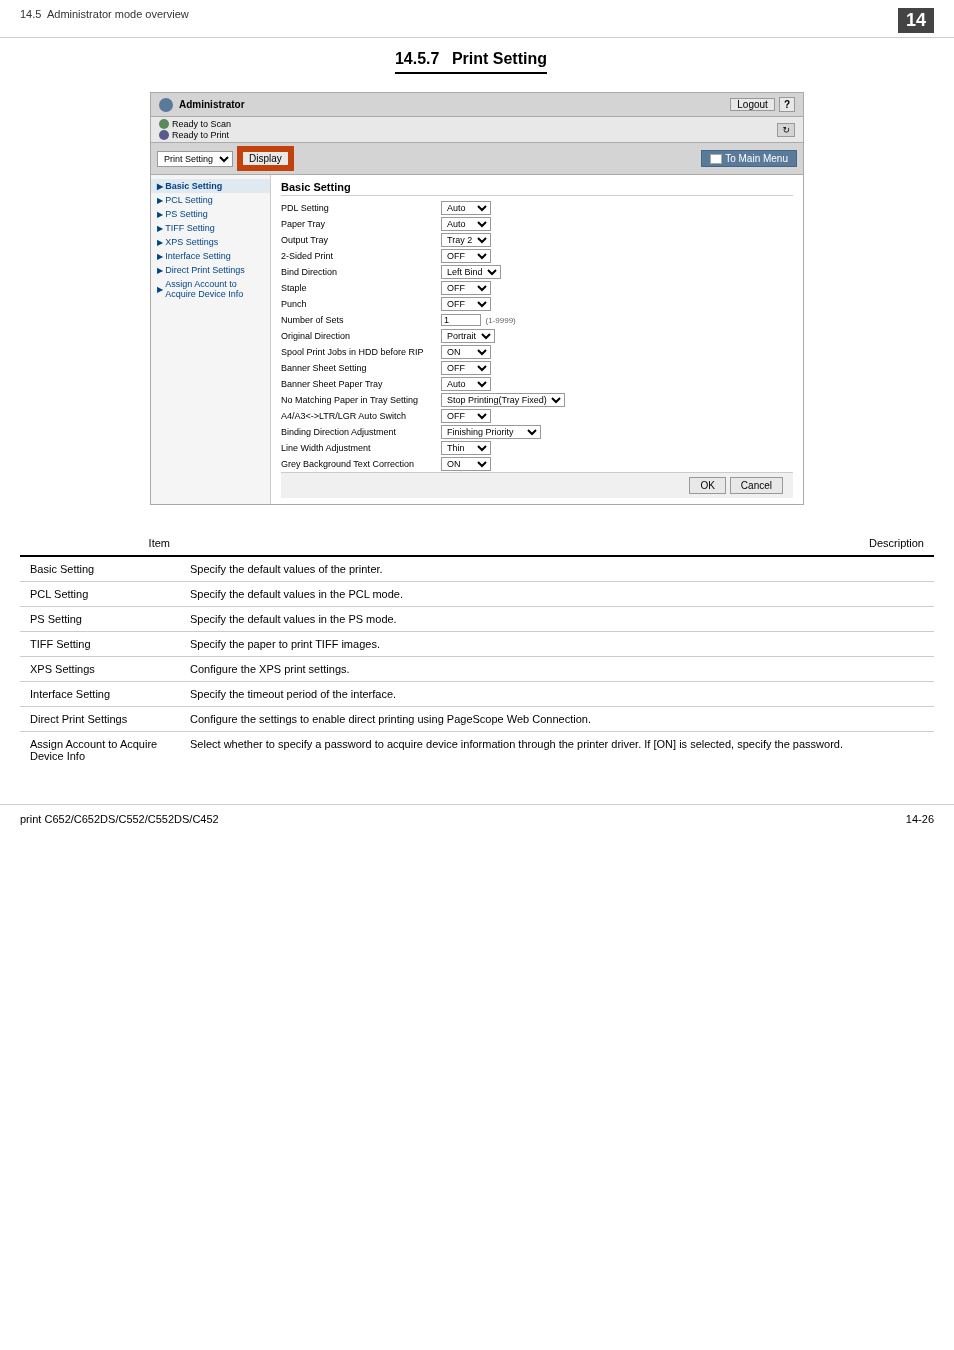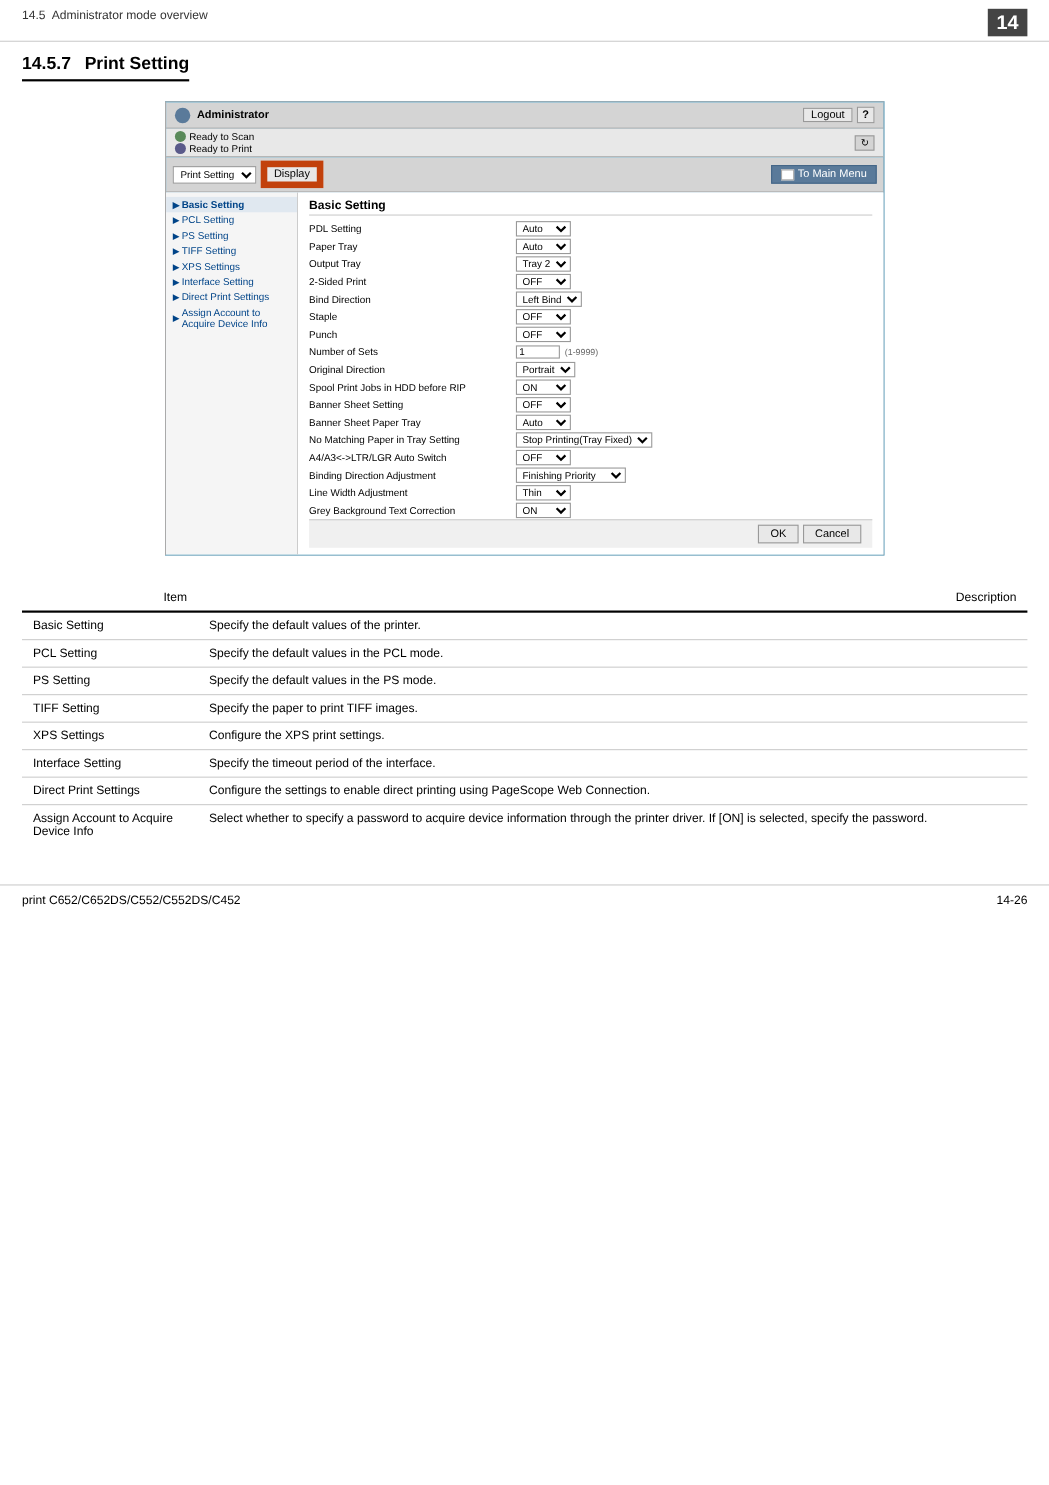--- a/index.html
+++ b/index.html
@@ -24,39 +24,40 @@
       background: #444;
       color: #fff;
       padding: 2px 8px;
       font-size: 18px;
       font-weight: bold;
     }
 
     
     .section-title {
       padding: 12px 32px 8px 20px;
+      text-align: center;
     }
     .section-title h2 {
       font-size: 16px;
       font-weight: bold;
       border-bottom: 2px solid #000;
       padding-bottom: 4px;
       display: inline-block;
     }
     .section-title .section-num {
       font-size: 16px;
       font-weight: bold;
       margin-right: 8px;
     }
 
     
     .screenshot-area {
       margin: 10px 150px;
       border: 1px solid #aaa;
-      background: #0ea5e9;
+      background: #0f766e;
       padding: 0;
       font-size: 10px;
     }
 
     
     .ss-topbar {
       background: #d4d4d4;
       padding: 4px 8px;
       display: flex;
       align-items: center;
@@ -193,21 +194,20 @@
       margin-bottom: 4px;
       border-bottom: 1px solid #ccc;
       padding-bottom: 2px;
     }
     .ss-form-row {
       display: flex;
       align-items: center;
       padding: 1px 0;
       font-size: 9px;
       min-height: 16px;
-      gap: 28px;
     }
     .ss-form-label {
       flex: 0 0 160px;
       color: #000;
     }
     .ss-form-value {
       flex: 1;
     }
     .ss-mini-select {
       font-size: 9px;

